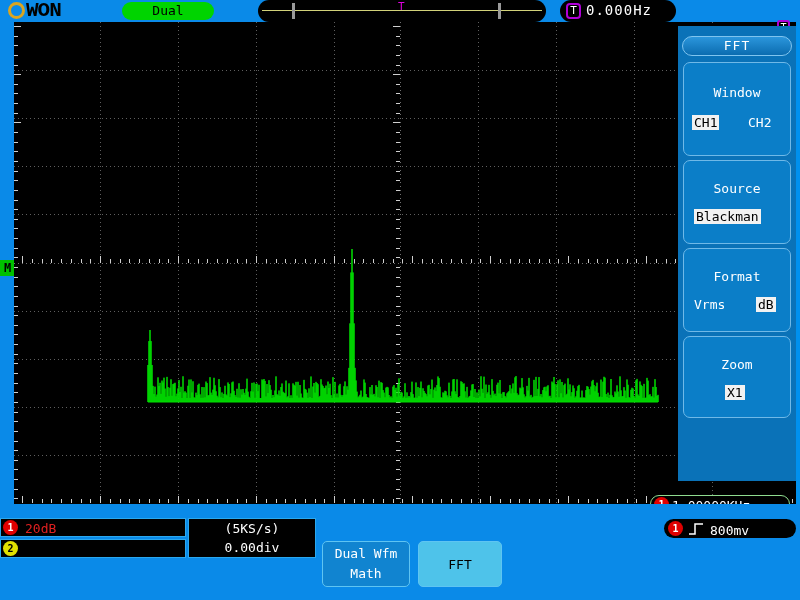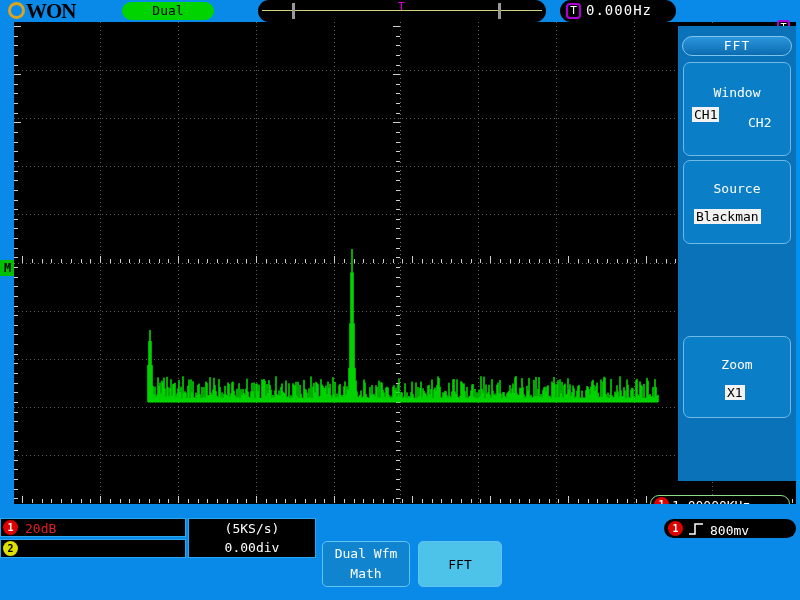--- a/index.html
+++ b/index.html
@@ -5,21 +5,21 @@
   html,body{margin:0;padding:0;background:#0a0a0a;}
   body{width:800px;height:600px;overflow:hidden;
        font-family:"DejaVu Sans Mono","Liberation Mono",monospace;}
   #app{position:relative;width:800px;height:600px;background:#0090ee;overflow:hidden;}
 
   
   .hdr{position:absolute;left:0;top:0;width:800px;height:22px;background:#0a8ae8;}
   .logo{position:absolute;left:4px;top:0px;width:122px;height:22px;}
   .logo-o{position:absolute;left:4px;top:2px;width:17px;height:17px;border-radius:50%;
           border:3.5px solid #d9a521;box-sizing:border-box;}
-  .logo-txt{position:absolute;left:22px;top:-1px;font-family:Liberation Serif, serif;
+  .logo-txt{position:absolute;left:22px;top:-1px;font-family:Liberation Mono, monospace;
             font-weight:bold;font-size:21px;color:#000;letter-spacing:-1px;}
   .trigpill{position:absolute;left:122px;top:2px;width:92px;height:18px;background:#00d400;
             border-radius:9px;text-align:center;line-height:18px;font-size:13px;color:#000;}
   .trigbar{position:absolute;left:258px;top:0px;width:288px;height:22px;background:#000;
            border-radius:11px;}
   .trigline{position:absolute;left:4px;top:10px;width:280px;height:1px;background:#d2d27a;}
   .trigbrk{position:absolute;top:3px;width:3px;height:16px;background:#9a9a9a;}
   .trigT{position:absolute;left:140px;top:2px;font-size:11px;color:#e000e0;line-height:9px;}
   .freqpill{position:absolute;left:560px;top:0px;width:116px;height:22px;background:#000;
             border-radius:11px;}
@@ -402,29 +402,34 @@
       </svg>
   </div>
 
   <div class="tmark">T</div>
 
   <div class="menu">
     <div class="mtitle">FFT</div>
 
     <div class="mitem" style="top:36px;height:94px">
       <div class="mlabel" style="top:22px">Window</div>
-      <div class="opt sel" style="left:8px;top:44px">CH1</div>
+      <div class="opt sel" style="left:8px;top:52px">CH1</div>
       <div class="opt" style="left:62px;top:52px">CH2</div>
     </div>
 
     <div class="mitem" style="top:134px;height:84px">
       <div class="mlabel" style="top:20px">Source</div>
       <div class="opt sel" style="left:10px;top:48px">Blackman</div>
     </div>
 
+    <div class="mitem" style="top:222px;height:84px">
+      <div class="mlabel" style="top:20px">Format</div>
+      <div class="opt" style="left:8px;top:48px">Vrms</div>
+      <div class="opt sel" style="left:72px;top:48px">dB</div>
+    </div>
 
     <div class="mitem" style="top:310px;height:82px">
       <div class="mlabel" style="top:20px">Zoom</div>
       <div class="opt sel" style="left:41px;top:48px">X1</div>
     </div>
   </div>
 
   <div class="curpill" style="left:650px;top:495px;width:140px;height:19px;">
     <div class="cbadge c1" style="left:3px;top:1px">1</div>
     <div class="btxt" style="left:21px;top:2px;color:#fff">1.00000KHz</div>

